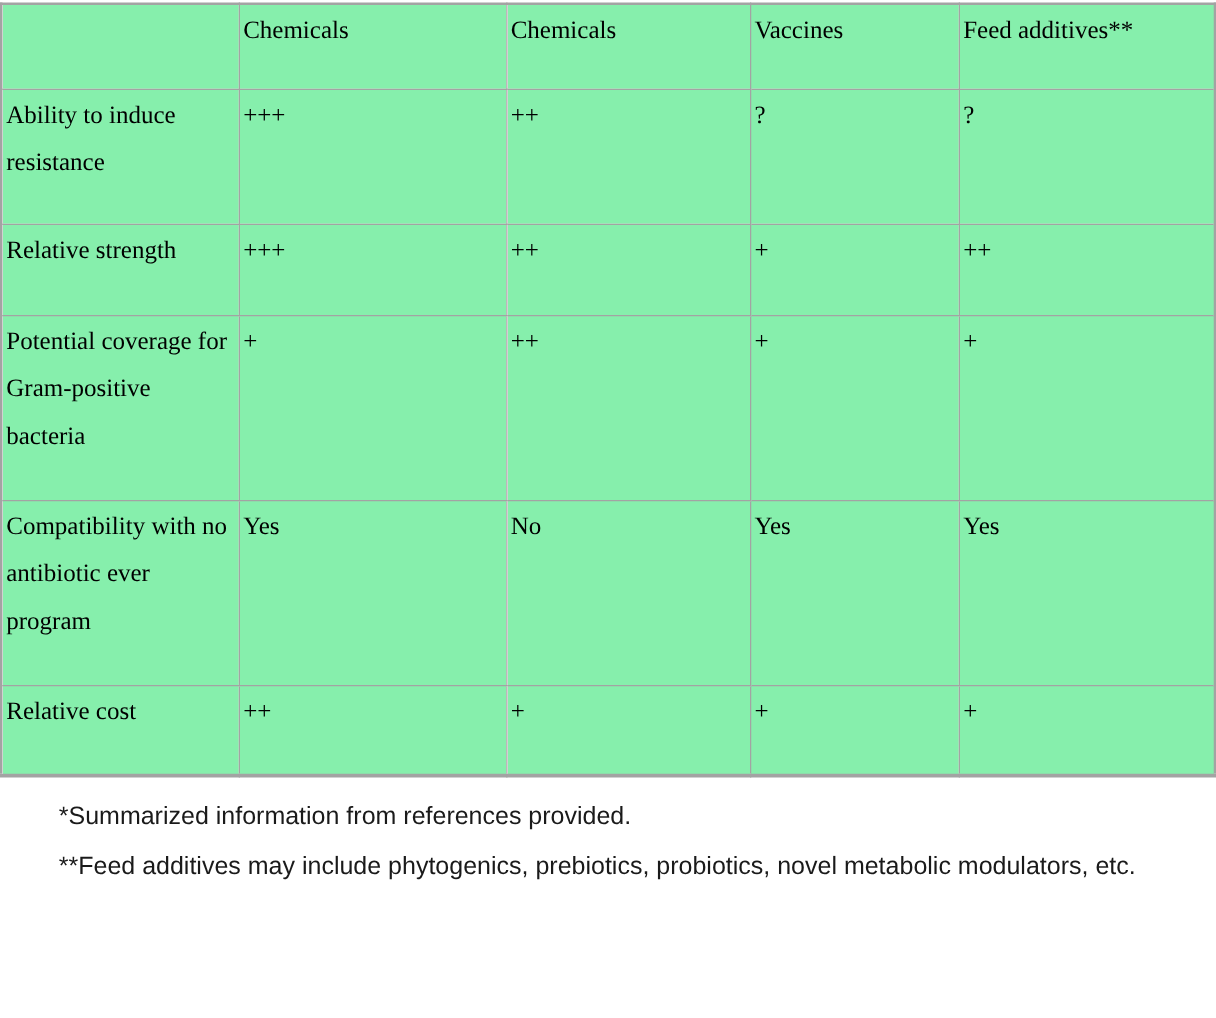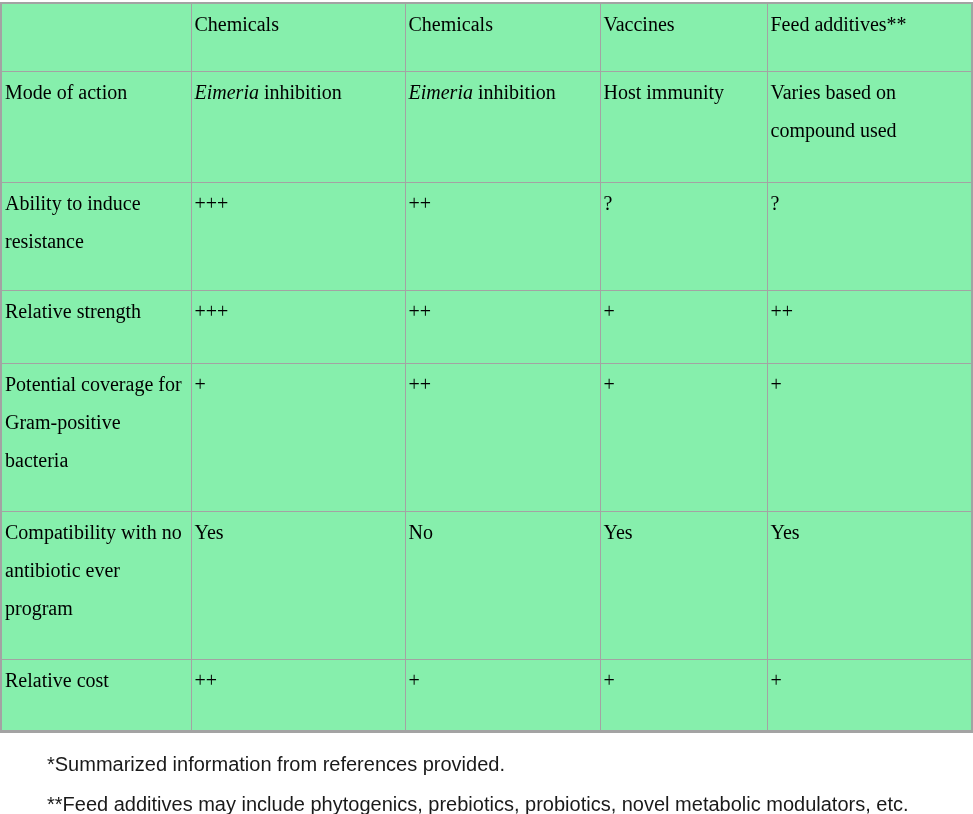--- a/index.html
+++ b/index.html
@@ -60,27 +60,20 @@
     </colgroup>
     <tbody>
       <tr class="r0">
         <td></td>
         <td>Chemicals</td>
         <td>Chemicals</td>
         <td>Vaccines</td>
         <td>Feed additives**</td>
       </tr>
 
-      <tr class="r1">
-        <td>Mode of action</td>
-        <td><span class="italic">Eimeria</span><span> inhibition</span></td>
-        <td><span class="italic">Eimeria</span><span> inhibition</span></td>
-        <td>Host immunity</td>
-        <td>Varies based on compound used</td>
-      </tr>
 
       <tr class="r2">
         <td>Ability to induce resistance</td>
         <td>+++</td>
         <td>++</td>
         <td>?</td>
         <td>?</td>
       </tr>
 
       <tr class="r3">

